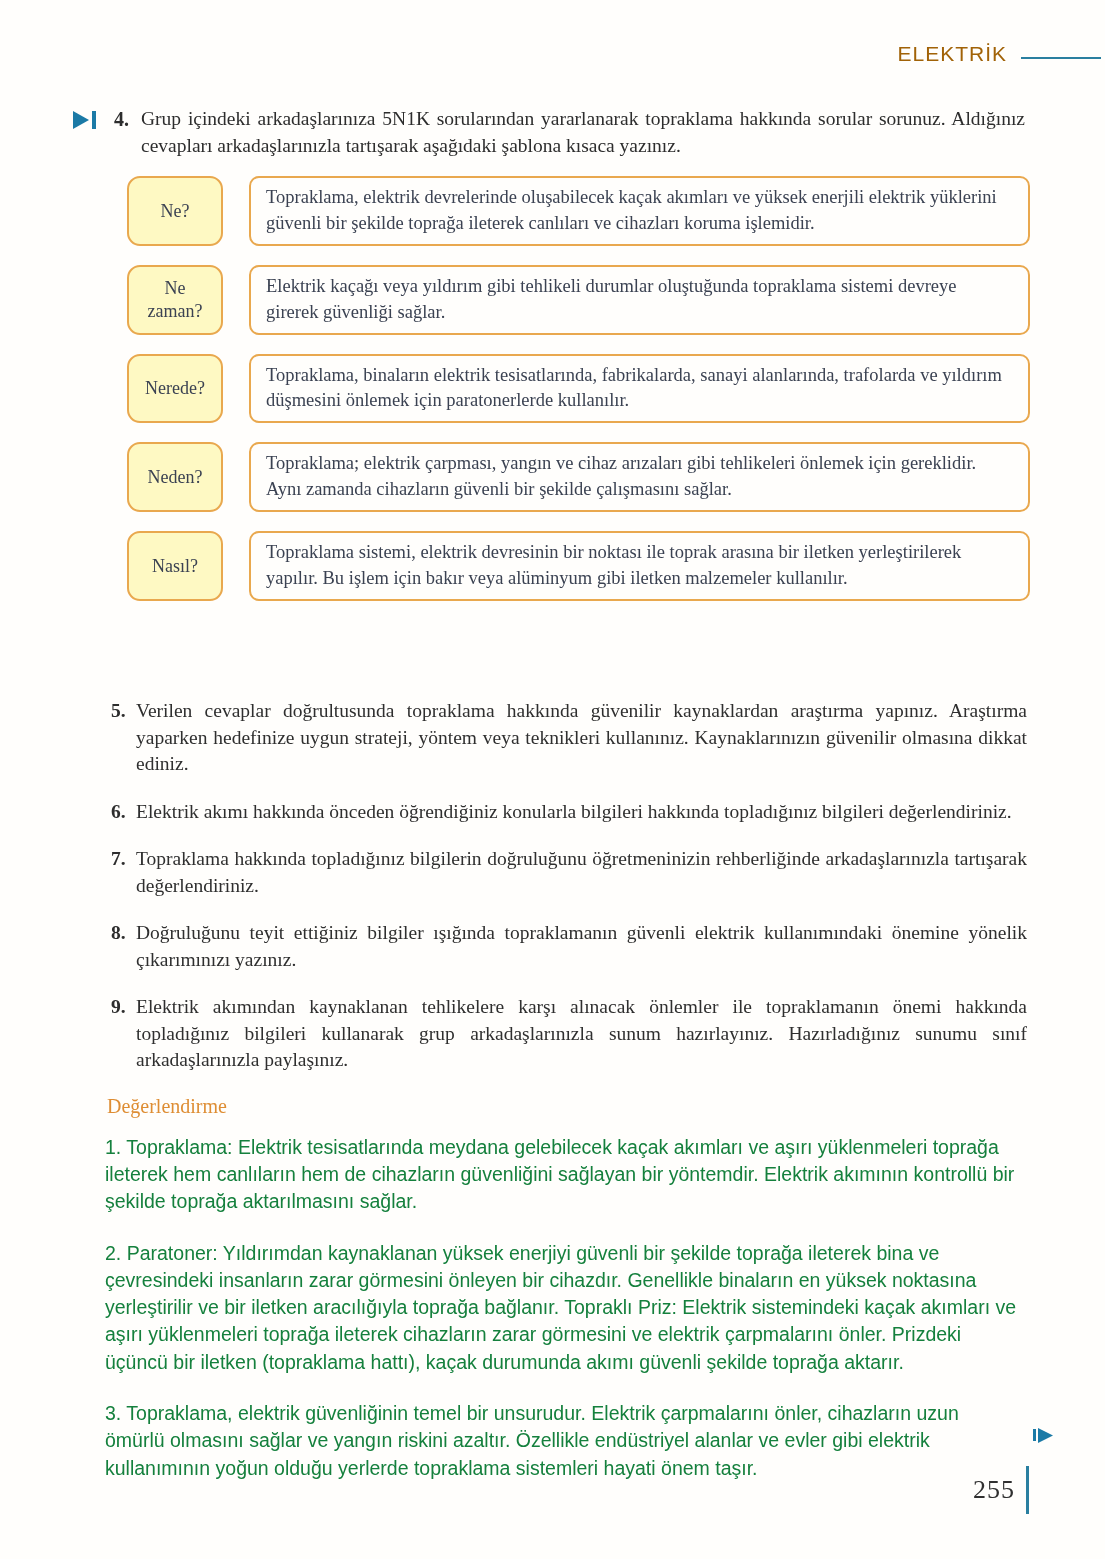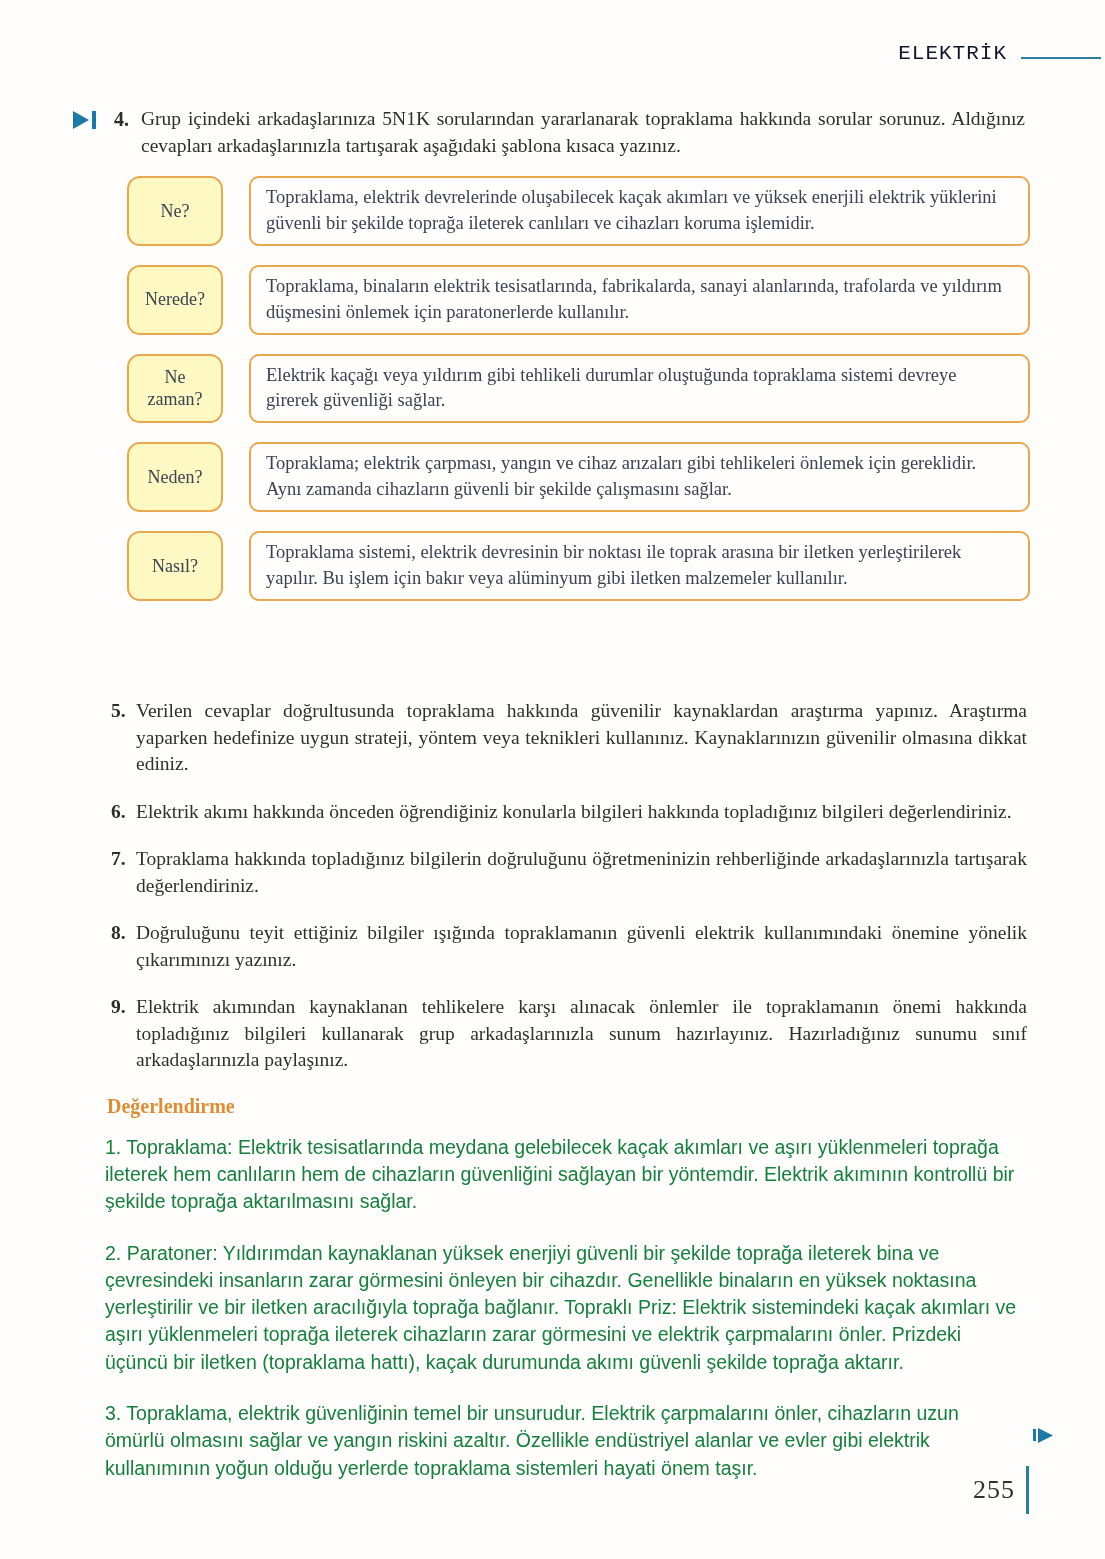--- a/index.html
+++ b/index.html
@@ -8,22 +8,22 @@
     width:1105px;height:1559px;
     margin:0 auto;
     background:#fffefc;
     overflow:hidden;
     font-family:"Liberation Serif","DejaVu Serif",serif;
     color:#2d2d2d;
   }
   
   .header{position:absolute;top:42px;right:0;display:flex;align-items:center;}
   .header-title{
-    color:#0f172a;font-size:21px;letter-spacing:1px;
-    font-family:Liberation Mono, monospace;
+    color:#a16207;font-size:21px;letter-spacing:1px;
+    font-family:Liberation Sans, sans-serif;
   }
   .header-rule{width:80px;height:2px;background:#2a7fa0;margin-left:14px;margin-right:4px;margin-top:8px;}
 
   
   .item4{position:absolute;top:106px;left:73px;width:952px;display:flex;align-items:flex-start;}
   .marker-icon{flex:0 0 auto;margin-top:4px;}
   .item4-num{flex:0 0 auto;font-weight:bold;font-size:20px;margin:0 12px 0 14px;line-height:1.35;}
   .item4-text{flex:1;font-size:19.5px;line-height:1.38;text-align:justify;}
 
   
@@ -43,21 +43,21 @@
   }
 
   
   .content{position:absolute;top:698px;left:105px;width:922px;}
   .list-item{display:flex;margin-bottom:21px;}
   .list-num{flex:0 0 31px;font-weight:bold;font-size:19.5px;line-height:1.36;padding-left:6px;box-sizing:border-box;}
   .list-text{flex:1;font-size:19.5px;line-height:1.36;text-align:justify;color:#2f2f2f;}
 
   .eval-title{
     margin:10px 0 16px 2px;
-    color:#de8d33;font-weight:bold;font-size:20px;
+    color:#de8d33;font-weight:normal;font-size:20px;
   }
   .eval-para{
     font-family:"Liberation Sans","DejaVu Sans",sans-serif;
     font-weight:normal;font-size:19.5px;line-height:1.4;
     color:#15803d;margin:0 6px 24px 0;
   }
 
   
   .continue-icon{position:absolute;top:1428px;right:52px;}
   .page-num-wrap{position:absolute;top:1466px;right:76px;display:flex;align-items:center;}
@@ -88,30 +88,30 @@
   <div class="qa-table">
 
     <div class="qa-row">
       <div class="qa-label">Ne?</div>
       <div class="qa-answer">
           <span>Topraklama, elektrik devrelerinde oluşabilecek kaçak akımları ve yüksek enerjili elektrik yüklerini güvenli bir şekilde toprağa ileterek canlıları ve cihazları koruma işlemidir.</span>
         </div>
     </div>
 
     <div class="qa-row">
-      <div class="qa-label">Nerede?</div>
+      <div class="qa-label">Ne zaman?</div>
       <div class="qa-answer">
-          <span>Topraklama, binaların elektrik tesisatlarında, fabrikalarda, sanayi alanlarında, trafolarda ve yıldırım düşmesini önlemek için paratonerlerde kullanılır.</span>
+          <span>Elektrik kaçağı veya yıldırım gibi tehlikeli durumlar oluştuğunda topraklama sistemi devreye girerek güvenliği sağlar.</span>
         </div>
     </div>
 
     <div class="qa-row">
-      <div class="qa-label">Ne zaman?</div>
+      <div class="qa-label">Nerede?</div>
       <div class="qa-answer">
-          <span>Elektrik kaçağı veya yıldırım gibi tehlikeli durumlar oluştuğunda topraklama sistemi devreye girerek güvenliği sağlar.</span>
+          <span>Topraklama, binaların elektrik tesisatlarında, fabrikalarda, sanayi alanlarında, trafolarda ve yıldırım düşmesini önlemek için paratonerlerde kullanılır.</span>
         </div>
     </div>
 
     <div class="qa-row">
       <div class="qa-label">Neden?</div>
       <div class="qa-answer">
           <span>Topraklama; elektrik çarpması, yangın ve cihaz arızaları gibi tehlikeleri önlemek için gereklidir. Aynı zamanda cihazların güvenli bir şekilde çalışmasını sağlar.</span>
         </div>
     </div>
 

